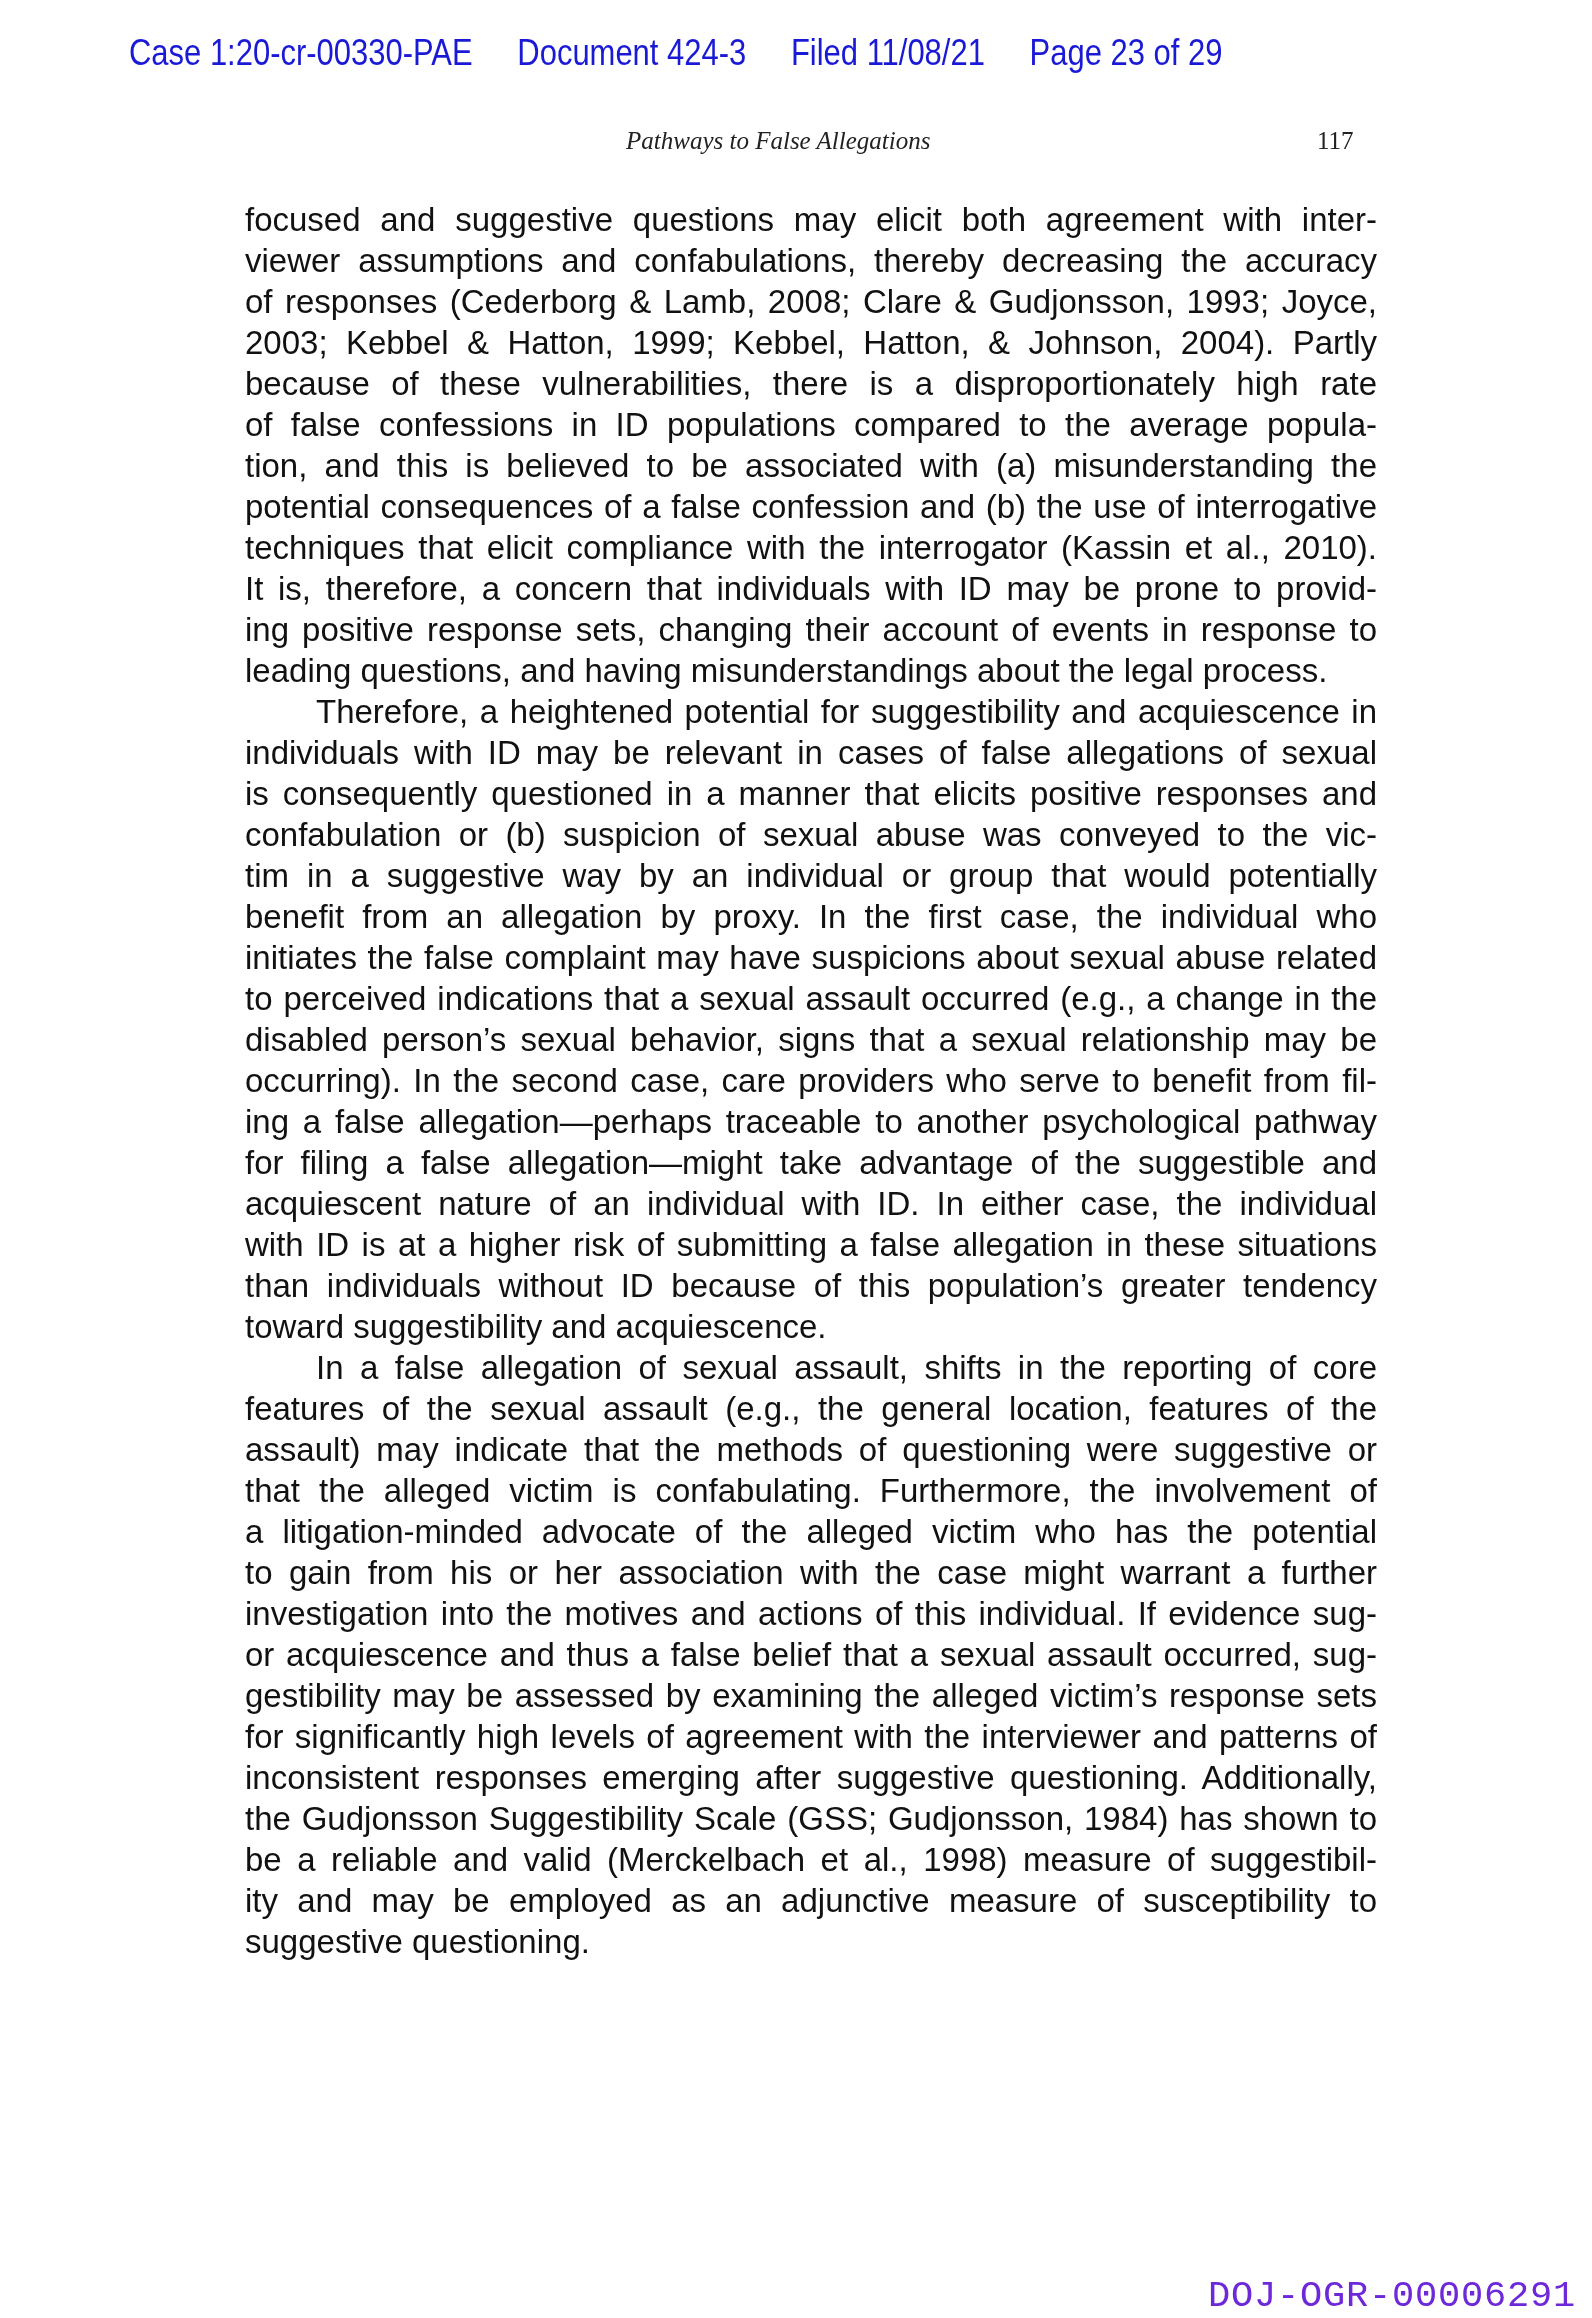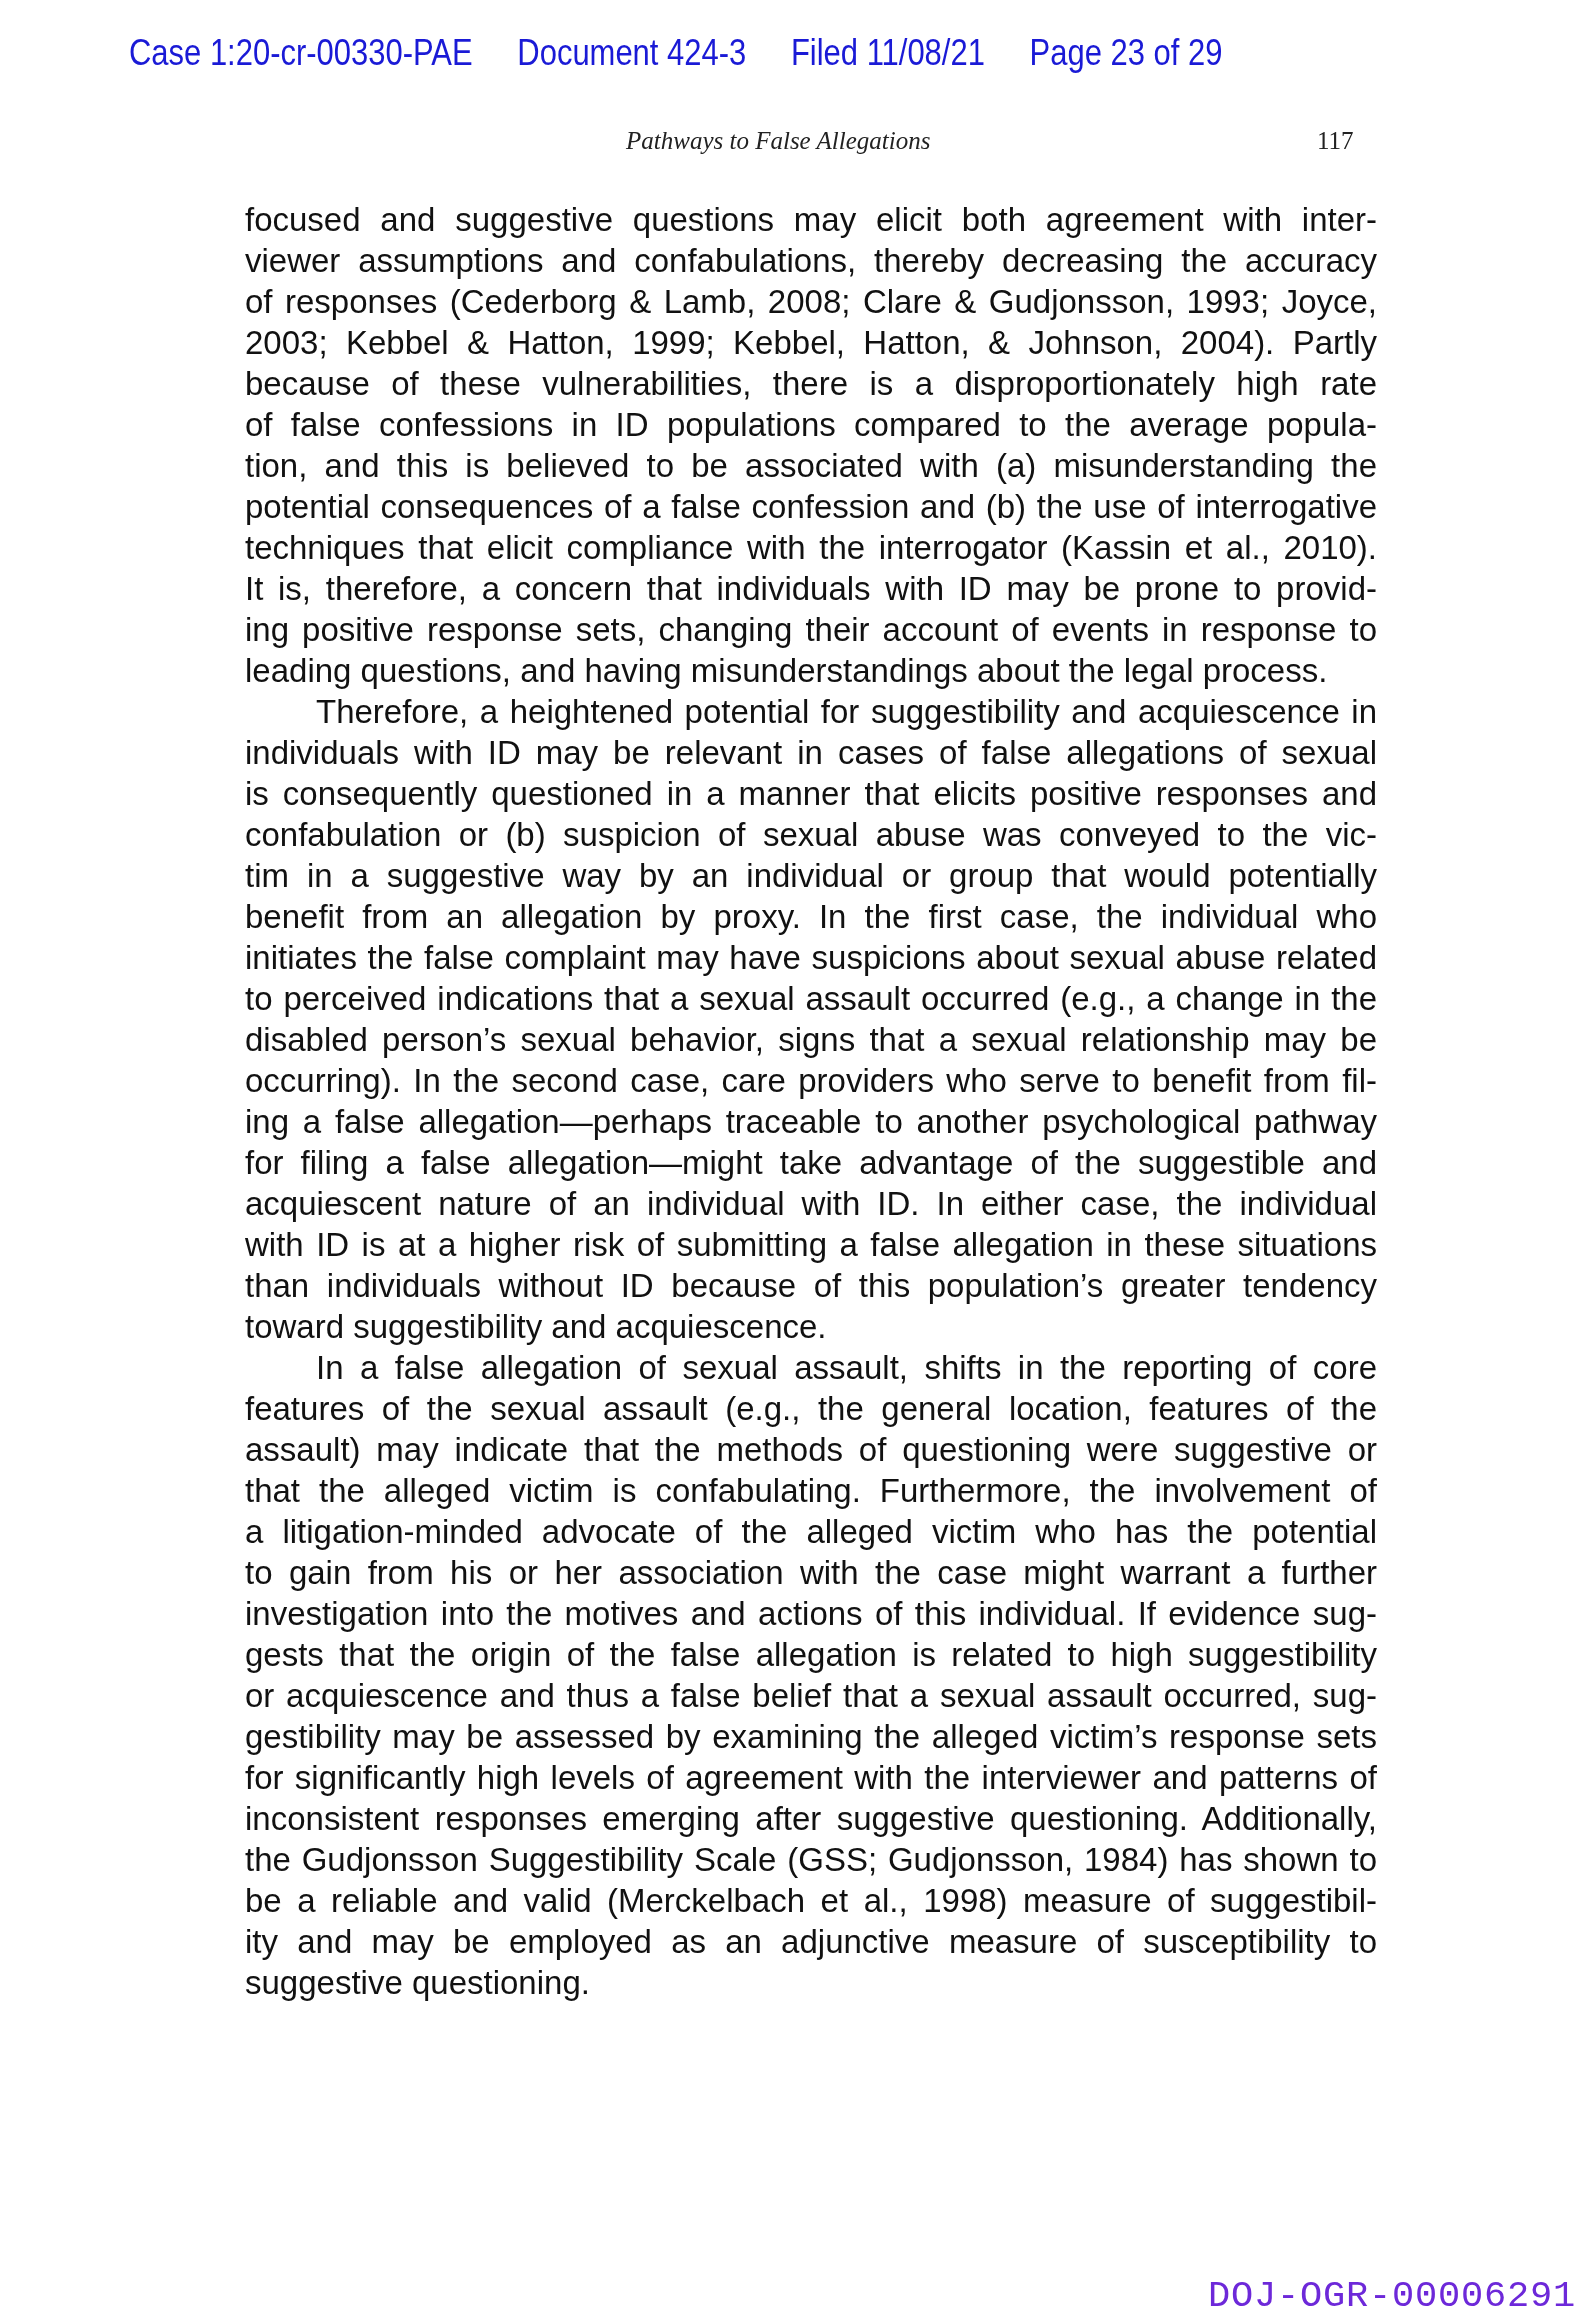--- a/index.html
+++ b/index.html
@@ -83,21 +83,20 @@
       <div class="line last">toward suggestibility and acquiescence.</div>
     </div>
     <div>
       <div class="line indent">In a false allegation of sexual assault, shifts in the reporting of core</div>
       <div class="line">features of the sexual assault (e.g., the general location, features of the</div>
       <div class="line">assault) may indicate that the methods of questioning were suggestive or</div>
       <div class="line">that the alleged victim is confabulating. Furthermore, the involvement of</div>
       <div class="line">a litigation-minded advocate of the alleged victim who has the potential</div>
       <div class="line">to gain from his or her association with the case might warrant a further</div>
       <div class="line">investigation into the motives and actions of this individual. If evidence sug-</div>
-      <div class="line">gests that the origin of the false allegation is related to high suggestibility</div>
       <div class="line">or acquiescence and thus a false belief that a sexual assault occurred, sug-</div>
       <div class="line">gestibility may be assessed by examining the alleged victim’s response sets</div>
       <div class="line">for significantly high levels of agreement with the interviewer and patterns of</div>
       <div class="line">inconsistent responses emerging after suggestive questioning. Additionally,</div>
       <div class="line">the Gudjonsson Suggestibility Scale (GSS; Gudjonsson, 1984) has shown to</div>
       <div class="line">be a reliable and valid (Merckelbach et al., 1998) measure of suggestibil-</div>
       <div class="line">ity and may be employed as an adjunctive measure of susceptibility to</div>
       <div class="line last">suggestive questioning.</div>
     </div>
   </div>

